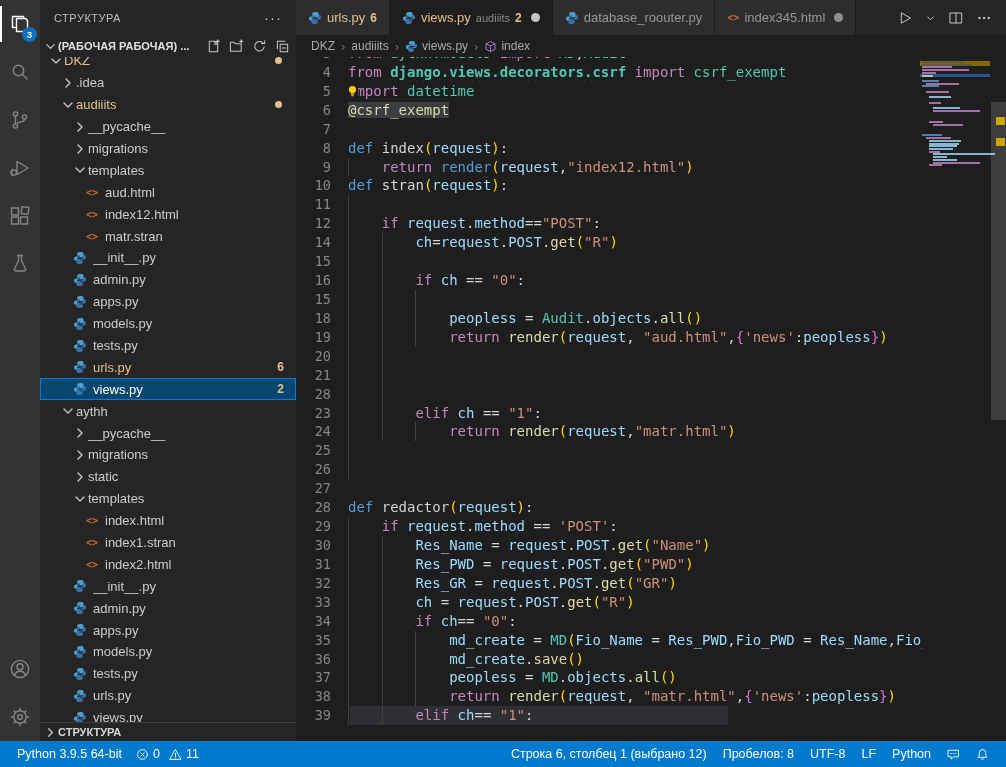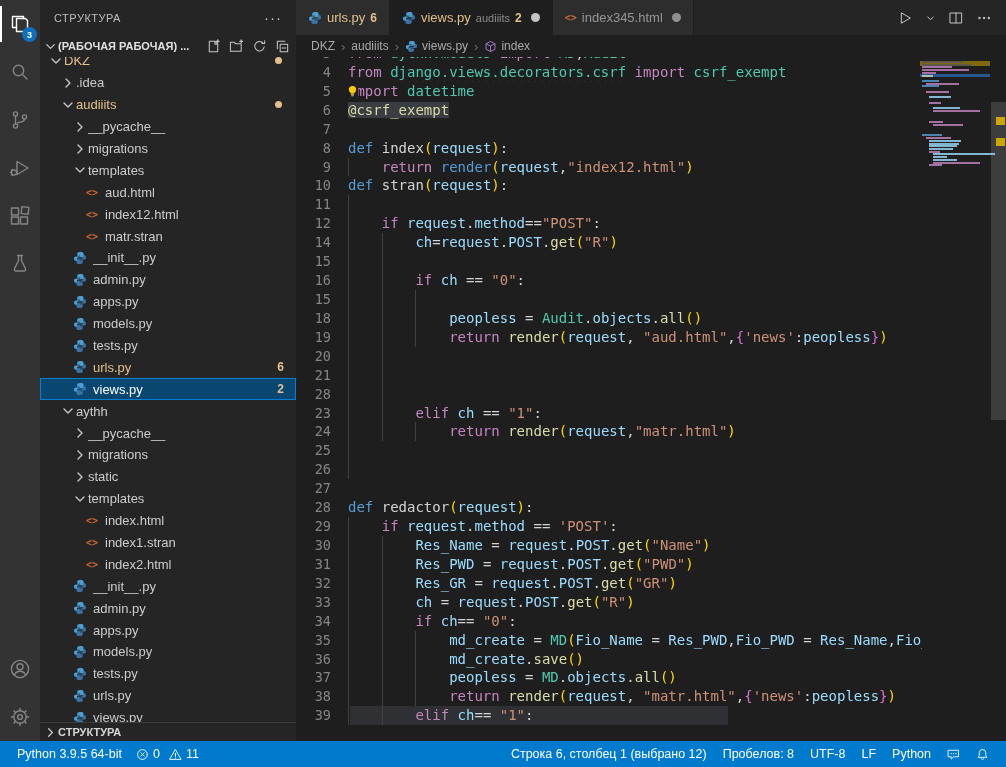--- a/index.html
+++ b/index.html
@@ -78,21 +78,21 @@
 
   .codewrap{position:absolute;top:57px;left:0;right:0;bottom:0;overflow:hidden;
             font-family:"DejaVu Sans Mono",monospace;font-size:14px;}
   .lines{position:absolute;top:-13px;left:0;right:84px;overflow:hidden;}
   .cl{height:18.93px;line-height:18.95px;display:flex;white-space:pre;}
   .gut{width:52px;flex:none;text-align:right;padding-right:17px;color:var(--c-linenum);font-size:13.5px;}
   .ct{position:relative;flex:1;overflow:hidden;}
   .ct span.tok{position:relative;z-index:1;}
   .guide{position:absolute;top:0;bottom:0;width:1px;background:var(--c-guide);z-index:0;}
   .cl.hl .ct::before{content:"";position:absolute;left:2px;top:0;bottom:0;width:378px;background:#2e3033;z-index:0;}
-  .tok.sq{text-decoration:underline wavy #b8a02c;text-decoration-thickness:1px;text-underline-offset:3.5px;}
+  .tok.sq{text-decoration:underline wavy #b8a02c;text-decoration-thickness:1px;text-underline-offset:3.5px;font-weight:bold;}
   .tok.sel{background:#3a3d41;}
   .bulb{position:absolute;left:-1px;top:2px;width:11px;height:15px;background:var(--c-editor);z-index:2;
         display:flex;align-items:center;}
   .bulb svg{width:11px;height:13px;}
 
   .minimap{position:absolute;top:0;right:16px;width:68px;bottom:0;padding-top:4px;}
   .mm-row{height:2px;margin-bottom:0.72px;position:relative;}
   .mm-bar{height:2px;opacity:.8;position:relative;z-index:1;}
   .mm-row.warn::before{content:"";position:absolute;left:-2px;right:0;top:-0.4px;bottom:-0.4px;background:rgba(205,167,0,.55);}
   .mm-row.sel::before{content:"";position:absolute;left:-2px;right:0;top:-0.4px;bottom:-0.4px;background:rgba(38,90,148,.95);}
@@ -511,20 +511,29 @@
           <span class="ficon">
             <svg viewBox="0 0 14 14">
               <path fill="#4b9fd5" d="M6.9 1.1c-1.9 0-2.7.8-2.7 2v1.7h3v.6H3c-1.3 0-2 .9-2 2.2s.7 2.3 2 2.3h1V8.3c0-1.2.9-2 2-2h2.8c1 0 1.8-.8 1.8-1.8V3.1c0-1.2-.8-2-2-2z"></path>
               <path fill="#3a73a5" d="M7.1 12.9c1.9 0 2.7-.8 2.7-2V9.2h-3v-.6h4.2c1.3 0 2-.9 2-2.2s-.7-2.3-2-2.3h-1v1.6c0 1.2-.9 2-2 2H5.2c-1 0-1.8.8-1.8 1.8v1.4c0 1.2.8 2 2 2z"></path>
             </svg>
           </span>
           <span class="lbl">views.py</span>
           <span class="desc">audiiits</span>
           <span class="badge">2</span>
           <span class="dirty"></span>
+        </div>
+        <div class="tab">
+          <span class="ficon">
+            <svg viewBox="0 0 14 14">
+              <path fill="#4b9fd5" d="M6.9 1.1c-1.9 0-2.7.8-2.7 2v1.7h3v.6H3c-1.3 0-2 .9-2 2.2s.7 2.3 2 2.3h1V8.3c0-1.2.9-2 2-2h2.8c1 0 1.8-.8 1.8-1.8V3.1c0-1.2-.8-2-2-2z"></path>
+              <path fill="#3a73a5" d="M7.1 12.9c1.9 0 2.7-.8 2.7-2V9.2h-3v-.6h4.2c1.3 0 2-.9 2-2.2s-.7-2.3-2-2.3h-1v1.6c0 1.2-.9 2-2 2H5.2c-1 0-1.8.8-1.8 1.8v1.4c0 1.2.8 2 2 2z"></path>
+            </svg>
+          </span>
+          <span class="lbl">database_roouter.py</span>
         </div>
         <div class="tab">
           <span class="ficon">
             <span class="html-g">&lt;&gt;</span>
           </span>
           <span class="lbl">index345.html</span>
           <span class="dirty"></span>
         </div>
         <span class="ed-acts">
           <span>

